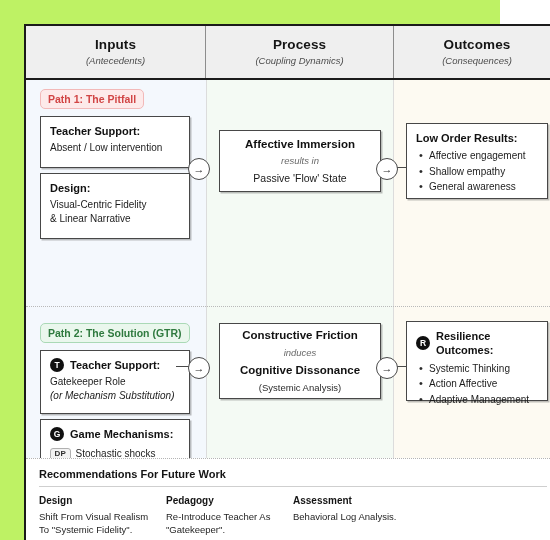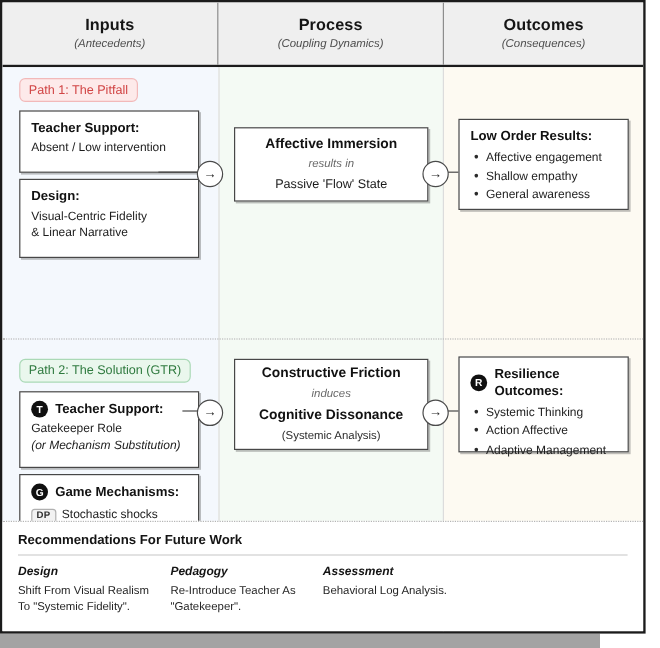--- a/index.html
+++ b/index.html
@@ -2,22 +2,22 @@
 <html><head>
 <meta charset="utf-8">
 <style>
   html,body{margin:0;padding:0;background:#ffffff;}
   body{font-family:"Liberation Sans","DejaVu Sans",sans-serif;}
 
   #frame{
     position:relative;
     width:500px;height:540px;
     box-sizing:border-box;
-    background:#a3a3a3;
-    padding:0;
+    background:#bef264;
+    padding:24px;
   }
   #board{
     position:relative;
     width:538px;height:528px;
     box-sizing:border-box;
     border:2px solid #1b1b1b;
     background:#ffffff;
     overflow:hidden;
     display:flex;
     flex-direction:column;
@@ -60,21 +60,21 @@
     padding:9px 13px 6px 13px;
   }
   .path-divider{
     position:absolute;left:0;right:0;top:226px;
     border-top:1px dotted #b9b9b9;
   }
 
   
   .badge{
     position:absolute;
-    font-size:10.5px;font-weight:normal;
+    font-size:10.5px;font-weight:bold;
     padding:3px 7px 3px 7px;
     border-radius:5px;
     white-space:nowrap;
     line-height:1.15;
   }
   .badge.pitfall{left:14px;top:9px;color:#d14545;background:#fdeaea;border:1px solid #f2b9b9;}
   .badge.solution{left:14px;top:243px;color:#2f7a3f;background:#eaf7ed;border:1px solid #aad9b6;}
 
   
   .card{
@@ -126,21 +126,21 @@
     display:flex;align-items:center;justify-content:center;
     font-size:11px;color:#262626;line-height:1;
     z-index:4;
   }
 
   
   .f-title{font-size:11px;font-weight:bold;color:#141414;}
   .f-rule{border-top:1px solid #cfcfcf;margin:6px 0 7px 0;}
   .f-cols{display:flex;}
   .f-col{width:25%;padding-right:10px;box-sizing:border-box;}
-  .f-h{font-size:10px;font-weight:bold;color:#141414;line-height:1.3;font-style:italic;}
+  .f-h{font-size:10px;font-weight:bold;color:#141414;line-height:1.3;}
   .f-b{font-size:9.5px;color:#252525;line-height:1.38;margin-top:3px;}
 </style>
 </head>
 <body>
 
 <div id="frame">
  <div id="board">
 
   <div class="hdr-row">
     <div class="hdr-cell c1">

